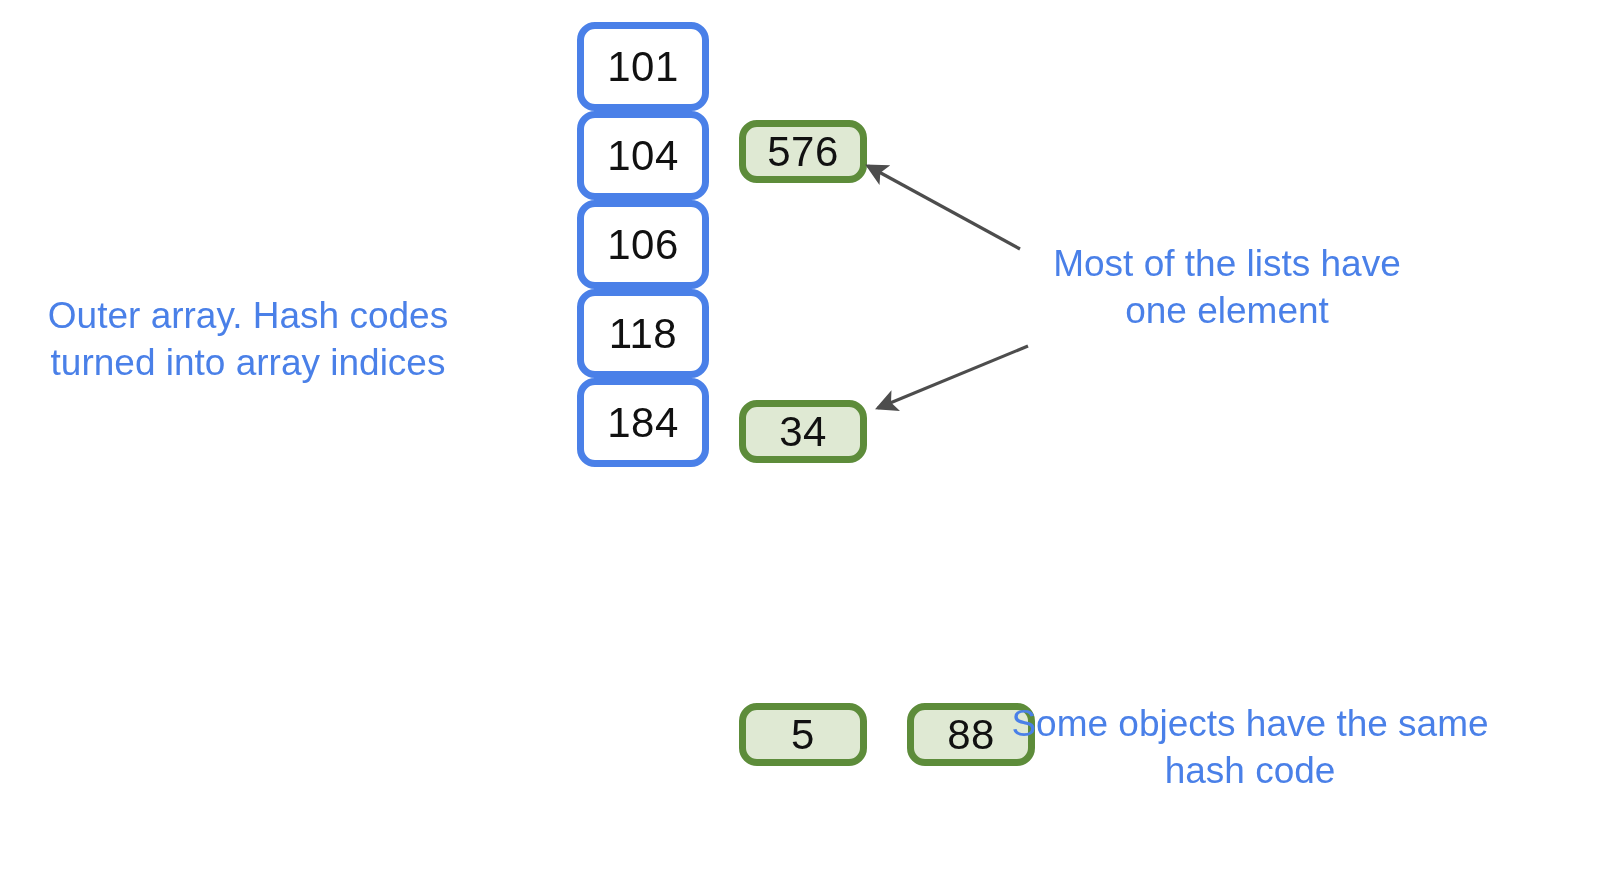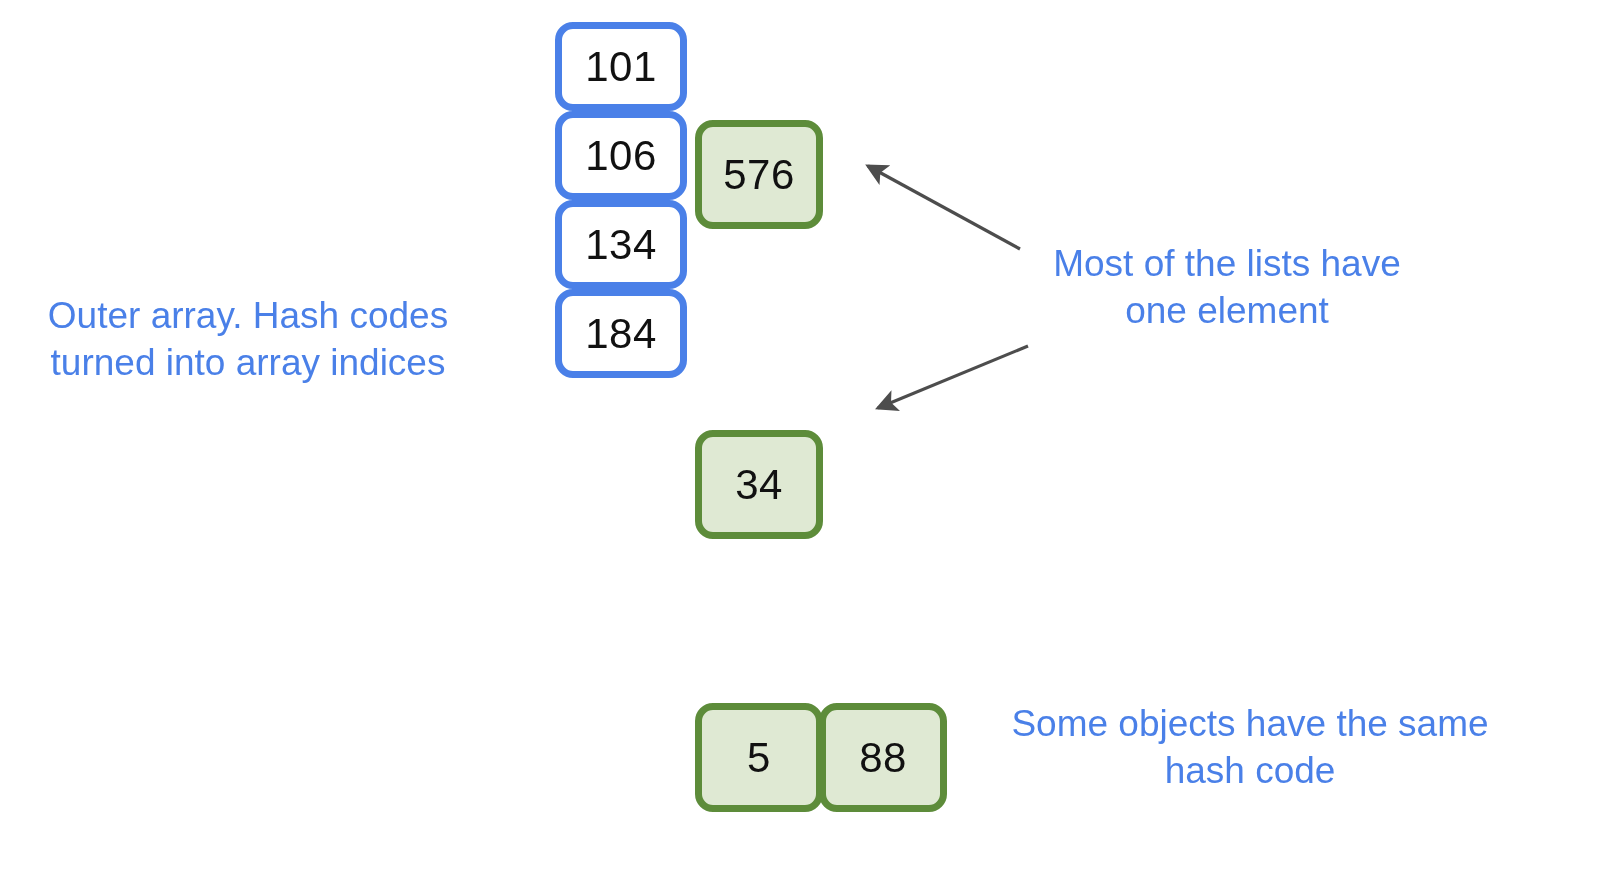--- a/index.html
+++ b/index.html
@@ -16,21 +16,21 @@
   }
 
   .canvas {
     position: absolute;
     inset: 0;
   }
 
   
   .array-column {
     position: absolute;
-    left: 555px;
+    left: 577px;
     top: 22px;
     width: 132px;
     text-align: center;
   }
 
   .slot {
     position: relative;
     width: 132px;
     height: 97px;
     margin-bottom: -8px;
@@ -63,29 +63,30 @@
   .bucket-row {
     position: absolute;
     left: 695px;
     display: flex;
     flex-direction: row;
     gap: 0px;
   }
 
   .bucket-cell {
     width: 128px;
-    height: 109px;
+    height: 63px;
     box-sizing: border-box;
     border: 7px solid #5d8c3a;
     border-radius: 18px;
     background: #dfe9d3;
     display: flex;
     align-items: center;
     justify-content: center;
     margin-right: -4px;
+    margin-left: 44px;
   }
 
   .bucket-label {
     font-size: 42px;
     color: #111111;
     line-height: 1;
     letter-spacing: 0.5px;
   }
 
   
@@ -131,49 +132,54 @@
   <div class="array-column">
 
     <div class="slot">
       <div class="slot-box">
         <span class="slot-label">101</span>
       </div>
     </div>
 
 
 
+    <div class="slot">
+      <div class="slot-box">
+        <span class="slot-label">104</span>
+      </div>
+    </div>
 
 
     <div class="slot">
       <div class="slot-box">
         <span class="slot-label">106</span>
       </div>
     </div>
 
     <div class="slot">
       <div class="slot-box">
-        <span class="slot-label">134</span>
+        <span class="slot-label">118</span>
       </div>
     </div>
 
     <div class="slot">
       <div class="slot-box">
         <span class="slot-label">184</span>
       </div>
     </div>
 
   </div>
 
   <div class="bucket-row" style="top: 120px;">
     <div class="bucket-cell">
       <span class="bucket-label">576</span>
     </div>
   </div>
 
-  <div class="bucket-row" style="top: 430px;">
+  <div class="bucket-row" style="top: 400px;">
     <div class="bucket-cell">
       <span class="bucket-label">34</span>
     </div>
   </div>
 
   <div class="bucket-row" style="top: 703px;">
     <div class="bucket-cell">
       <span class="bucket-label">5</span>
     </div>
     <div class="bucket-cell">

